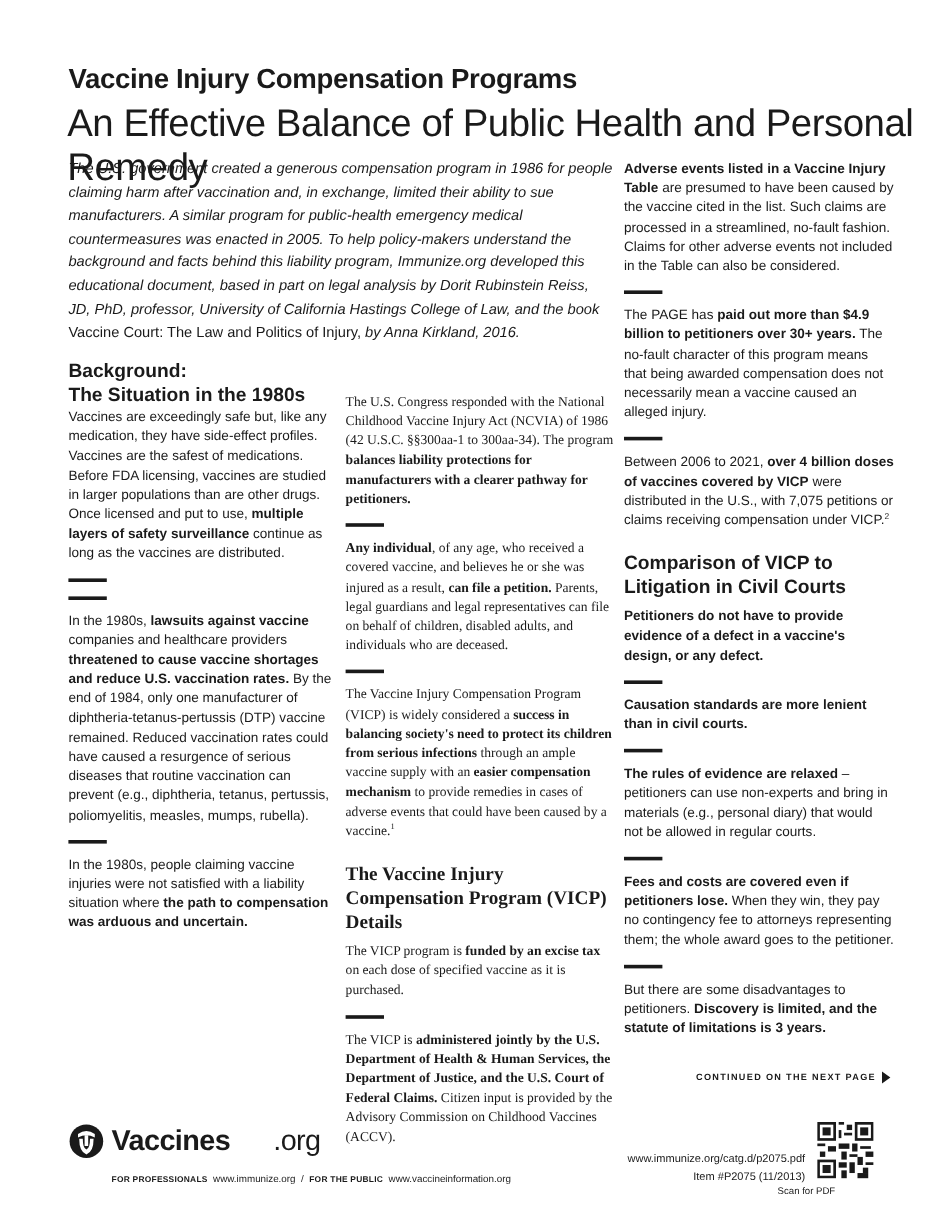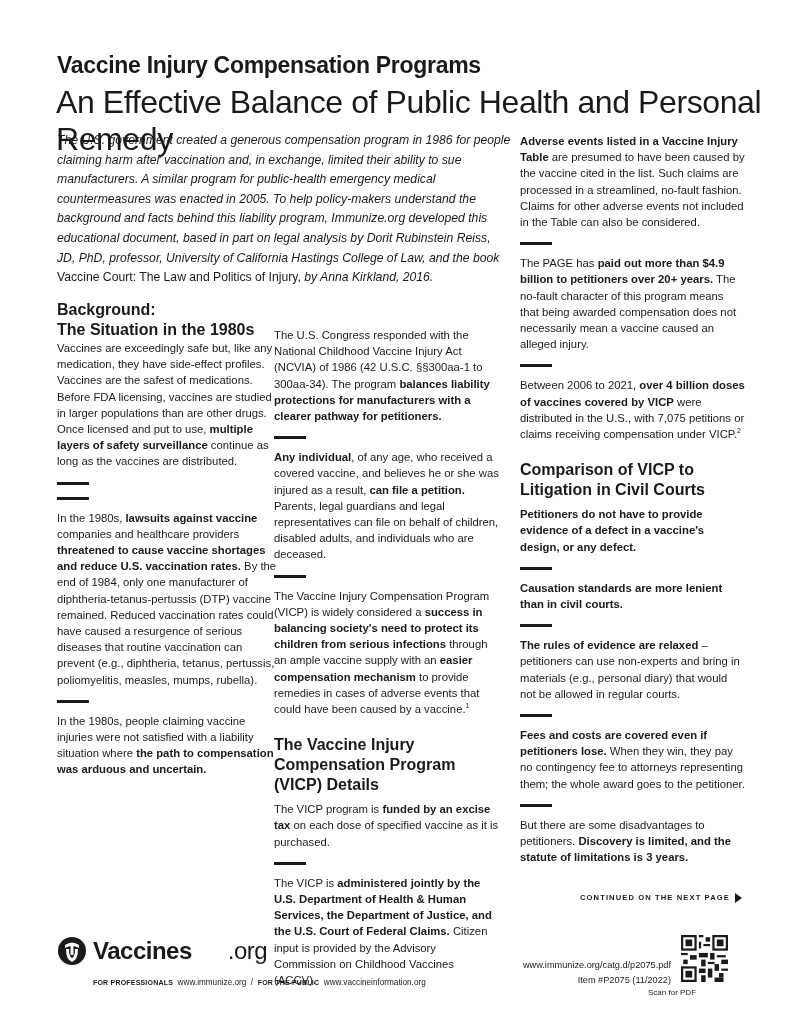--- a/index.html
+++ b/index.html
@@ -4,21 +4,21 @@
 <style>
   html, body { margin: 0; padding: 0; background: #ffffff; }
   body { width: 791px; height: 1024px; position: relative; overflow: hidden;
          font-family: "Liberation Sans", "DejaVu Sans", sans-serif; color: #1a1a1a; }
   .title1 { position: absolute; left: 57px; top: 52px; font-size: 23px; font-weight: bold; letter-spacing: -0.3px; }
   .title2 { position: absolute; left: 56px; top: 84px; font-size: 32px; font-weight: normal; letter-spacing: -0.4px; }
   .intro { position: absolute; left: 57px; top: 131px; width: 455px; font-size: 12.2px; line-height: 19.6px; font-style: italic; }
   .intro .book { font-style: normal; }
   .col { position: absolute; font-size: 11.3px; line-height: 16.2px; }
   .col1 { left: 57px; top: 340px; width: 225px; }
-  .col2 { left: 274px; top: 327px; width: 225px; }
+  .col2 { left: 288px; top: 327px; width: 225px; font-family: Liberation Serif, serif; }
   .col3 { left: 520px; top: 133px; width: 225px; }
   .col p { margin: 0; }
   .col b { font-weight: bold; }
   .rule { width: 32px; height: 3px; background: #1a1a1a; margin: 12px 0 10px 0; }
   h2 { margin: 0 0 6px 0; font-size: 16px; line-height: 20px; font-weight: bold; }
   .h-bg { position: absolute; left: 57px; top: 300px; width: 225px; }
   .gap { height: 18px; }
   sup { font-size: 7px; vertical-align: super; line-height: 0; }
   .continued { position: absolute; left: 580px; top: 893px; font-size: 7.6px; font-weight: bold; letter-spacing: 1.1px; }
   .continued .tri { display: inline-block; width: 0; height: 0; border-left: 7px solid #1a1a1a; border-top: 5px solid transparent; border-bottom: 5px solid transparent; vertical-align: middle; margin-left: 5px; }
@@ -66,21 +66,21 @@
   <div class="gap"></div>
   <h2>The Vaccine Injury Compensation Program (VICP) Details</h2>
   <p><span>The VICP program is </span><b>funded by an excise tax</b><span> on each dose of specified vaccine as it is purchased.</span></p>
   <div class="rule"></div>
   <p><span>The VICP is </span><b>administered jointly by the U.S. Department of Health &amp; Human Services, the Department of Justice, and the U.S. Court of Federal Claims.</b><span> Citizen input is provided by the Advisory Commission on Childhood Vaccines (ACCV).</span></p>
 </div>
 
 <div class="col col3">
   <p><b>Adverse events listed in a Vaccine Injury Table</b><span> are presumed to have been caused by the vaccine cited in the list. Such claims are processed in a streamlined, no-fault fashion. Claims for other adverse events not included in the Table can also be considered.</span></p>
   <div class="rule"></div>
-  <p><span>The PAGE has </span><b>paid out more than $4.9 billion to petitioners over 20+ years.</b><span> The no-fault character of this program means that being awarded compensation does not necessarily mean a vaccine caused an alleged injury.</span></p>
+  <p><span>The PAGE has </span><b>paid out more than $4.9 billion to petitioners over 30+ years.</b><span> The no-fault character of this program means that being awarded compensation does not necessarily mean a vaccine caused an alleged injury.</span></p>
   <div class="rule"></div>
   <p><span>Between 2006 to 2021, </span><b>over 4 billion doses of vaccines covered by VICP</b><span> were distributed in the U.S., with 7,075 petitions or claims receiving compensation under VICP.</span><sup>2</sup></p>
   <div class="gap"></div>
   <h2>Comparison of VICP to Litigation in Civil Courts</h2>
   <p><b>Petitioners do not have to provide evidence of a defect in a vaccine's design, or any defect.</b></p>
   <div class="rule"></div>
   <p><b>Causation standards are more lenient than in civil courts.</b></p>
   <div class="rule"></div>
   <p><b>The rules of evidence are relaxed</b><span> – petitioners can use non-experts and bring in materials (e.g., personal diary) that would not be allowed in regular courts.</span></p>
   <div class="rule"></div>
@@ -106,21 +106,21 @@
 <div class="footer-links">
   <span class="lbl">FOR PROFESSIONALS</span>&nbsp;
   <span>www.immunize.org</span>&nbsp;
   <span>/</span>&nbsp;
   <span class="lbl">FOR THE PUBLIC</span>&nbsp;
   <span>www.vaccineinformation.org</span>
 </div>
 
 <div class="footer-right">
   <div>www.immunize.org/catg.d/p2075.pdf</div>
-  <div>Item #P2075 (11/2022)</div>
+  <div>Item #P2075 (11/2013)</div>
 </div>
 
 <svg class="qr" viewBox="0 0 21 21">
   <rect width="21" height="21" fill="#fff"></rect>
   <g fill="#1a1a1a">
     <rect x="0" y="0" width="7" height="7"></rect>
       <rect x="1" y="1" width="5" height="5" fill="#fff"></rect>
       <rect x="2" y="2" width="3" height="3"></rect>
     <rect x="14" y="0" width="7" height="7"></rect>
       <rect x="15" y="1" width="5" height="5" fill="#fff"></rect>

